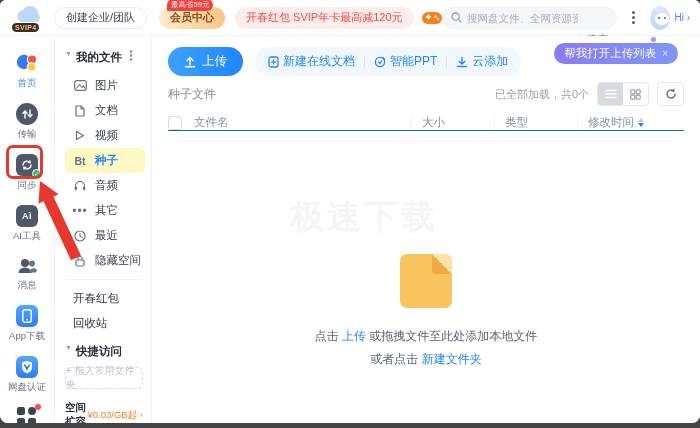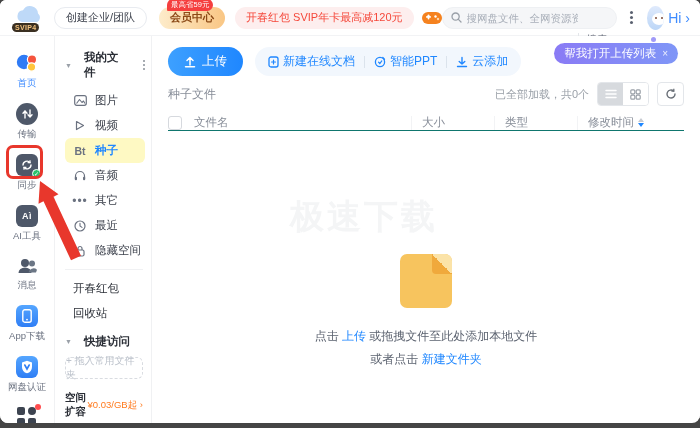--- a/index.html
+++ b/index.html
@@ -28,21 +28,21 @@
   .search-box input { flex:1; border:none; outline:none; background:transparent; font-size:10.5px; color:#3a3f4a; min-width:0; }
   .search-box input::placeholder { color:#a8aeb8; }
   .search-label { font-size:10.5px; color:#5a6170; border-left:1px solid #e3e6ea; padding-left:8px; cursor:pointer;margin-top:44px; }
   .kebab { width:20px; height:20px; margin-left:8px; display:flex; flex-direction:column; gap:2px;
            align-items:center; justify-content:center; cursor:pointer; }
   .kebab i { width:3px; height:3px; border-radius:50%; background:#5a6170; }
   .avatar { width:24px; height:24px; border-radius:50%; margin-left:8px; cursor:pointer;
             background:linear-gradient(180deg,#dfeafc,#bcd6f7); position:relative; overflow:hidden; }
   .avatar .face { position:absolute; left:5px; top:7px; width:14px; height:12px; background:#fff; border-radius:50%; }
   .avatar .eye { position:absolute; width:2px; height:2px; border-radius:50%; background:#7a4a3a; top:11px; }
-  .hi { font-size:14px; color:#3f8cff; margin-left:4px; white-space:nowrap; cursor:pointer; }
+  .hi { font-size:10px; color:#3f8cff; margin-left:4px; white-space:nowrap; cursor:pointer; }
 
   
   .leftnav { position:absolute; top:36px; left:0; bottom:0; width:55px; background:#fff;
              border-right:1px solid #f0f1f3; display:flex; flex-direction:column; align-items:center; padding-top:16px; }
   .nav-item { display:flex; flex-direction:column; align-items:center; gap:3px; margin-bottom:13px; cursor:pointer; }
   .nav-item .lbl { font-size:9.5px; color:#6b7280; }
   .nav-item.active .lbl { color:#3f8cff; }
   .nav-spacer { flex:1; }
   .ic-dark { width:22px; height:22px; background:#4e5869; border-radius:6px; display:flex;
              align-items:center; justify-content:center; position:relative; }
@@ -55,21 +55,21 @@
   .badge-red-dot { position:absolute; right:-4px; top:-3px; width:6px; height:6px; border-radius:50%; background:#ff4d4f; }
   .ai-glyph { color:#fff; font-size:9px; font-weight:bold; letter-spacing:.5px; }
   .tools-grid { width:20px; height:20px; display:grid; grid-template-columns:8px 8px; grid-template-rows:8px 8px;
                 gap:3px; position:relative; }
   .tools-grid i { background:#3d4450; border-radius:2px; }
   .tools-grid i:nth-child(2){ border-radius:50%; }
 
   
   .sidebar { position:absolute; top:36px; left:55px; bottom:0; width:97px; background:#fff;
              border-right:1px solid #f0f1f3; padding:14px 6px 8px 10px; font-size:11.5px; }
-  .side-head { display:flex; align-items:center; gap:12px; color:#2a2e36; font-weight:bold; font-size:11.5px; margin-bottom:8px; cursor:pointer; }
+  .side-head { display:flex; gap:4px; color:#2a2e36; font-weight:bold; font-size:11.5px; margin-bottom:8px; cursor:pointer; }
   .caret { font-size:7px; color:#9aa0a8; }
   .side-kebab { margin-left:4px; display:flex; flex-direction:column; gap:1.5px; cursor:pointer; }
   .side-kebab i { width:2.5px; height:2.5px; border-radius:50%; background:#8a9099; }
   .side-item { display:flex; align-items:center; gap:8px; height:25px; padding-left:8px; border-radius:6px;
                color:#3a3f4a; cursor:pointer; }
   .side-item .sic { width:14px; display:flex; justify-content:center; color:#6b7280; }
   .side-item.active { background:#fef9c3; color:#1f87ff; font-weight:bold; }
   .bt-glyph { font-size:10.5px; font-weight:bold; color:#1f87ff; }
   .dots-glyph { font-size:12px; color:#6b7280; letter-spacing:1px; line-height:6px; }
   .side-divider { height:1px; background:#f0f1f3; margin:6px 2px 6px 0; }
@@ -269,20 +269,29 @@
       <span class="sic">
         <svg width="13" height="11" viewBox="0 0 13 11">
             <rect x="0.7" y="0.7" width="11.6" height="9.6" rx="2" fill="none" stroke="#6b7280" stroke-width="1.2"></rect>
             <path d="M2.5 8.5 L5.5 4.5 L8 7.5 L9.5 6 L11 8.5" stroke="#6b7280" stroke-width="1.1" fill="none" stroke-linejoin="round"></path>
           </svg>
       </span>
       <span>图片</span>
     </div>
     <div class="side-item">
       <span class="sic">
+        <svg width="10" height="12" viewBox="0 0 10 12">
+            <path d="M1 1 h5 l3 3 v7 h-8 Z" fill="none" stroke="#6b7280" stroke-width="1.2" stroke-linejoin="round"></path>
+            <path d="M6 1 v3 h3" fill="none" stroke="#6b7280" stroke-width="1.1"></path>
+          </svg>
+      </span>
+      <span>文档</span>
+    </div>
+    <div class="side-item">
+      <span class="sic">
         <svg width="10" height="11" viewBox="0 0 10 11">
             <path d="M1.5 1.5 L8.5 5.5 L1.5 9.5 Z" fill="none" stroke="#6b7280" stroke-width="1.2" stroke-linejoin="round"></path>
           </svg>
       </span>
       <span>视频</span>
     </div>
     <div class="side-item active">
       <span class="sic bt-glyph">Bt</span>
       <span>种子</span>
     </div>

